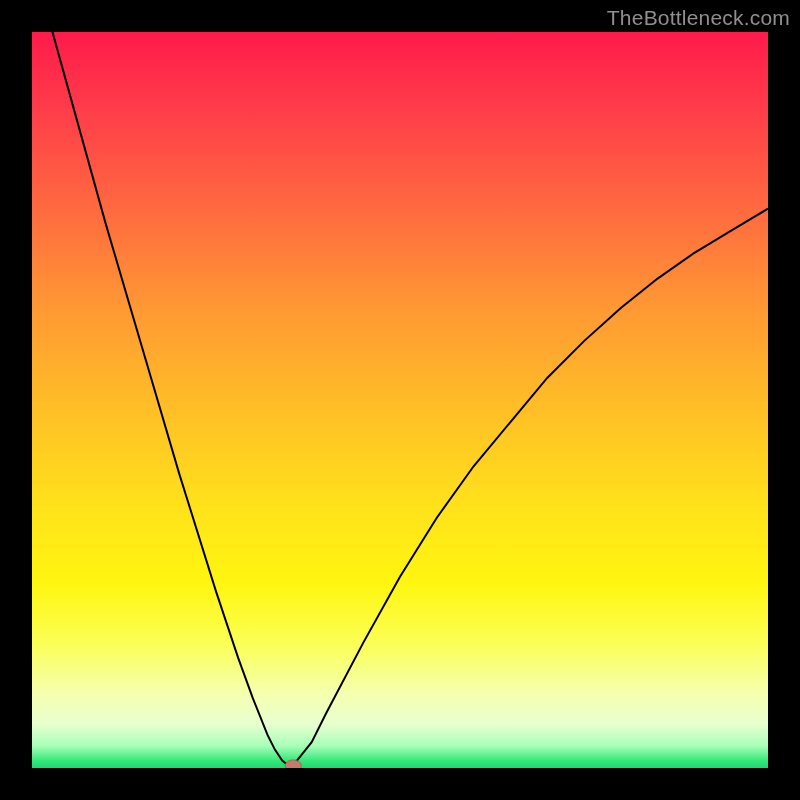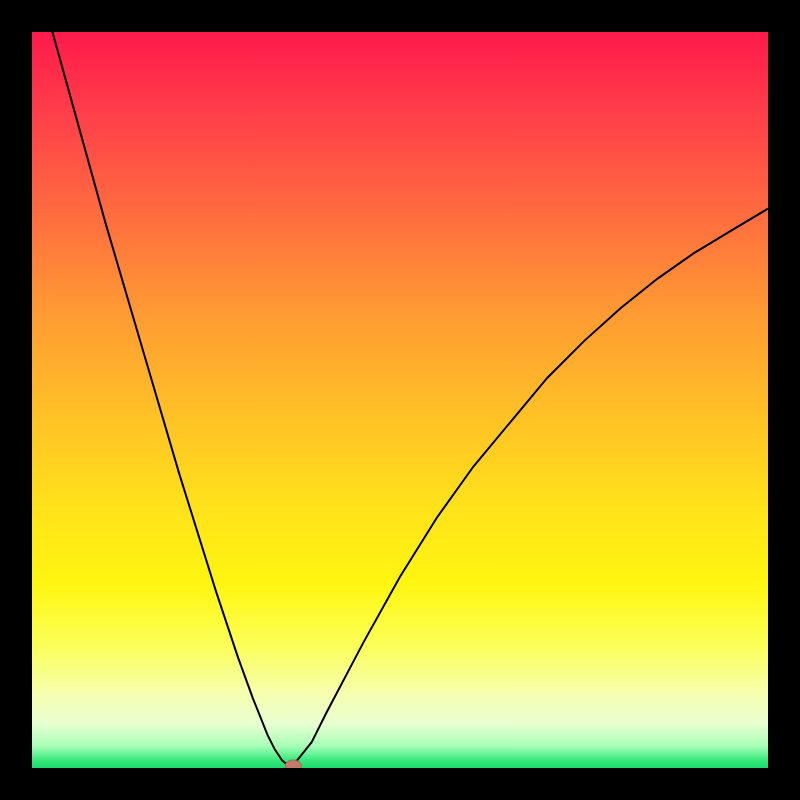--- a/index.html
+++ b/index.html
@@ -64,13 +64,14 @@
 <body>
 
 <div class="frame">
   <div class="plot-area">
     <div class="gradient"></div>
     <svg class="curve" viewBox="0 0 100 100" preserveAspectRatio="none">
       <path id="curve-path" fill="none" stroke="#000000" stroke-width="2" vector-effect="non-scaling-stroke" d="M0.00 -10.00 L5.00 8.00 L10.00 26.00 L15.00 43.00 L20.00 60.00 L25.00 76.00 L28.00 85.00 L30.00 90.50 L32.00 95.50 L33.00 97.50 L34.00 99.00 L35.00 99.80 L36.00 99.00 L38.00 96.50 L40.00 92.50 L45.00 83.00 L50.00 74.00 L55.00 66.00 L60.00 59.00 L65.00 53.00 L70.00 47.00 L75.00 42.00 L80.00 37.50 L85.00 33.50 L90.00 30.00 L95.00 27.00 L100.00 24.00"></path>
       <ellipse id="min-marker" cx="35.5" cy="99.7" rx="1.1" ry="0.8" fill="#c57b6b" stroke="#a85e4f" stroke-width="0.12"></ellipse>
     </svg>
   </div>
+  <div class="watermark">TheBottleneck.com</div>
 </div>
 
 </body></html>

